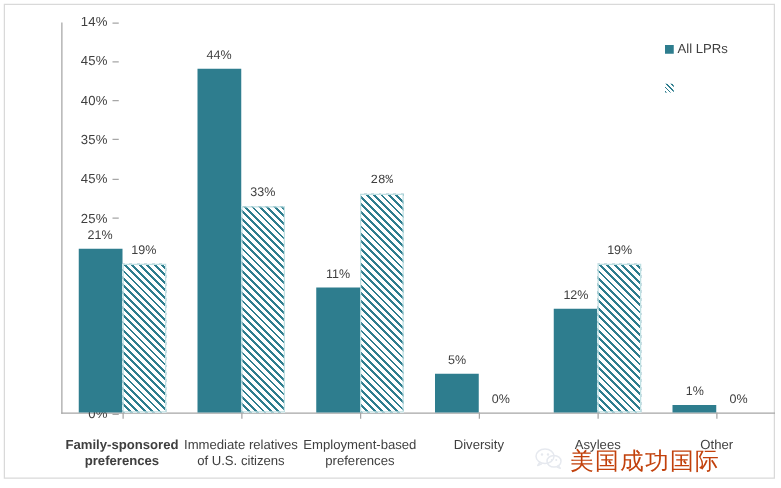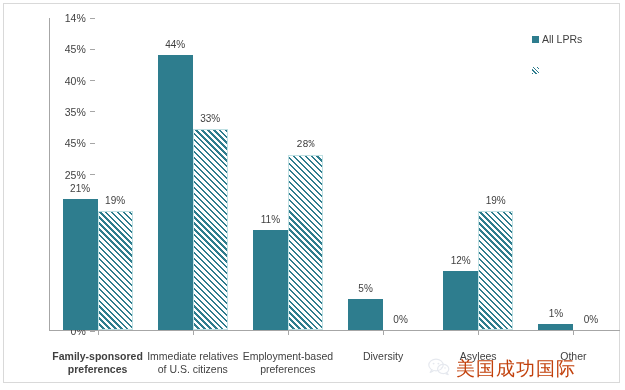--- a/index.html
+++ b/index.html
@@ -244,21 +244,21 @@
                 <span class="bar-label">19%</span>
               </div>
             </div>
             <span class="cat-tick"></span>
           </div>
           <div class="cat-group" style="left: 95.1667px; width: 95.1667px;">
             <div class="bars-wrap">
               <div class="bar bar-solid" style="height: 275.44px;">
                 <span class="bar-label">44%</span>
               </div>
-              <div class="bar bar-hatch" style="height: 201px;">
+              <div class="bar bar-hatch" style="height: 165px;">
                 <span class="bar-label">33%</span>
               </div>
             </div>
             <span class="cat-tick"></span>
           </div>
           <div class="cat-group" style="left: 190.333px; width: 95.1667px;">
             <div class="bars-wrap">
               <div class="bar bar-solid" style="height: 100.16px;">
                 <span class="bar-label">11%</span>
               </div>
@@ -274,21 +274,21 @@
                 <span class="bar-label">5%</span>
               </div>
               <div class="bar bar-zero" style="height: 0.001px;">
                 <span class="bar-label" style="top: -16px;">0%</span>
               </div>
             </div>
             <span class="cat-tick"></span>
           </div>
           <div class="cat-group" style="left: 380.667px; width: 95.1667px;">
             <div class="bars-wrap">
-              <div class="bar bar-solid" style="height: 59px; margin-top: 27px;">
+              <div class="bar bar-solid" style="height: 83px; margin-top: 27px;">
                 <span class="bar-label">12%</span>
               </div>
               <div class="bar bar-hatch" style="height: 118.94px;">
                 <span class="bar-label">19%</span>
               </div>
             </div>
             <span class="cat-tick"></span>
           </div>
           <div class="cat-group" style="left: 475.833px; width: 95.1667px;">
             <div class="bars-wrap">

